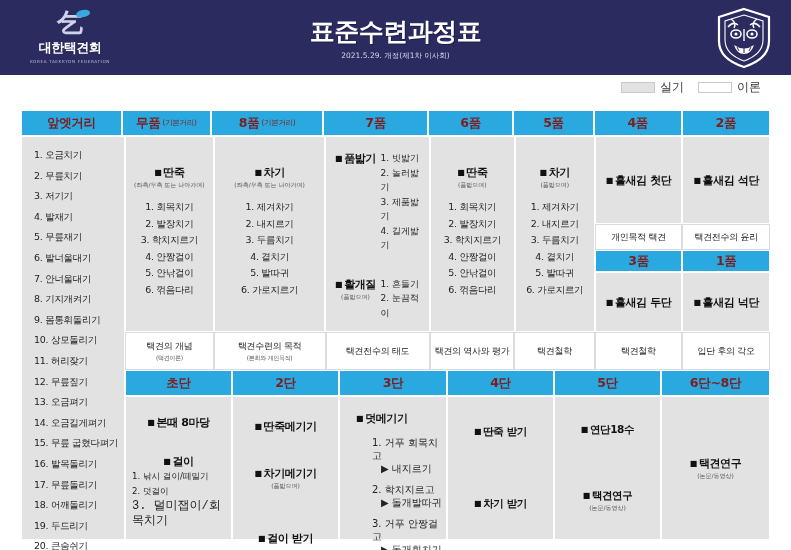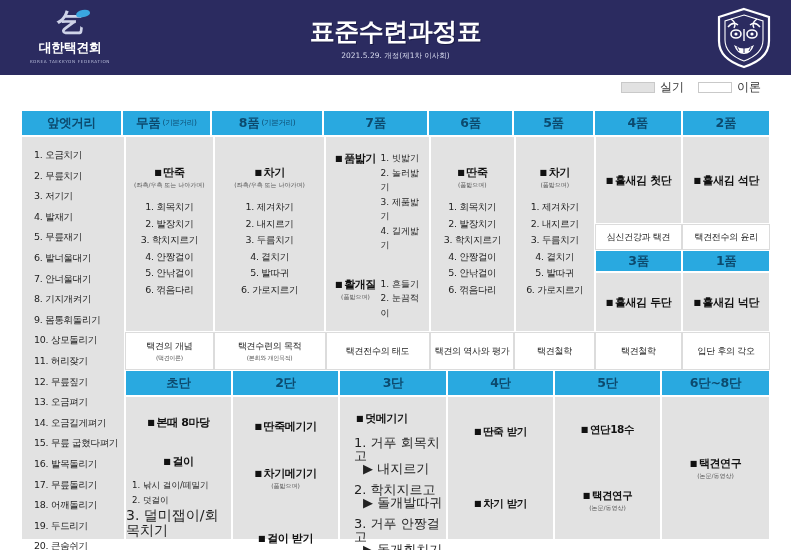--- a/index.html
+++ b/index.html
@@ -61,21 +61,21 @@
   .sw-practice { background: #e2e2e2; }
   .sw-theory   { background: #ffffff; }
   .legend-lbl { margin-right: 9px; }
 
   
   .sheet {
     position: absolute; left: 21px; top: 110px;
     width: 749px; height: 430px;
   }
   .hdr {
-    background: #29a9e0; color: #0c4a6e; font-weight: bold;
+    background: #29a9e0; color: #7f1d1d; font-weight: bold;
     display: flex; align-items: center; justify-content: center;
     border: 1px solid #fff; font-size: 12.5px; letter-spacing: -0.3px;
   }
   .hdr .small { font-size: 7.5px; font-weight: normal; margin-left: 2px; }
   .cell {
     background: #e2e2e2; border: 1px solid #fff;
     font-size: 9px; color: #222;
   }
   .cell.theory { background: #fff; border: 1px solid #dcdcdc; }
 
@@ -113,21 +113,21 @@
   .center-txt {
     display: flex; align-items: center; justify-content: center;
     text-align: center; height: 100%;
     font-size: 9px; color: #222; letter-spacing: -0.3px;
   }
   .center-txt .sub { display: block; font-size: 6px; color: #555; margin-top: 1px; }
 
   .stack { display: flex; flex-direction: column; align-items: center; justify-content: center; height: 100%; gap: 26px; }
   .stack .bullet-title { font-size: 10.5px; }
 
-  .sub-list { font-size: 13px; line-height: 13px; text-align: left; padding-left: 14px; }
+  .sub-list { font-size: 10px; line-height: 13px; text-align: left; padding-left: 32px; }
   .sub-list .arrow { padding-left: 9px; }
 </style>
 </head>
 <body>
 
 <div class="header">
   <div class="logo-left">
     <div class="logo-mark">
       <span class="logo-swoosh">乞</span>
       <span class="logo-dot"></span>
@@ -324,21 +324,21 @@
       </div>
     </div>
 
     <div class="c6" style="display:flex; flex-direction:column;">
       <div class="cell" style="height:88px; display:flex; align-items:center; justify-content:center;">
         <div class="bullet-title">
           <span class="sq">■</span><span>홀새김 첫단</span>
         </div>
       </div>
       <div class="cell theory" style="height:26px;">
-        <div class="center-txt">심신건강과 택견</div>
+        <div class="center-txt">개인목적 택견</div>
       </div>
       <div class="hdr" style="height:22px;">
           <span>3품</span>
         </div>
       <div class="cell" style="flex:1; display:flex; align-items:center; justify-content:center;">
         <div class="bullet-title">
           <span class="sq">■</span><span>홀새김 두단</span>
         </div>
       </div>
     </div>
@@ -414,24 +414,24 @@
 
   <div class="band" style="top:286px; height:144px; padding-left:104px;">
 
     <div class="cell" style="width:107px; padding-top:18px;">
       <div class="bullet-title">
         <span class="sq">■</span><span>본때 8마당</span>
       </div>
       <div class="bullet-title" style="margin-top:24px;">
         <span class="sq">■</span><span>걸이</span>
       </div>
-      <div style="margin-top:9px;">
+      <div style="">
         <div class="li" style="font-size:8.6px; line-height:15px; padding-left:6px;">1. 낚시 걸이/떼밀기</div>
         <div class="li" style="font-size:8.6px; line-height:15px; padding-left:6px;">2. 덧걸이</div>
-        <div class="li" style="font-size:14px; line-height:15px; ">3. 덜미잽이/회목치기</div>
+        <div class="li" style="font-size:12px; line-height:15px; padding-left:6px;font-family:Liberation Mono, monospace;">3. 덜미잽이/회목치기</div>
       </div>
     </div>
 
     <div class="cell" style="width:107px; padding-top:22px;">
       <div class="bullet-title">
         <span class="sq">■</span><span>딴죽메기기</span>
       </div>
       <div class="bullet-title" style="margin-top:32px;">
         <span class="sq">■</span><span>차기메기기</span>
       </div>

